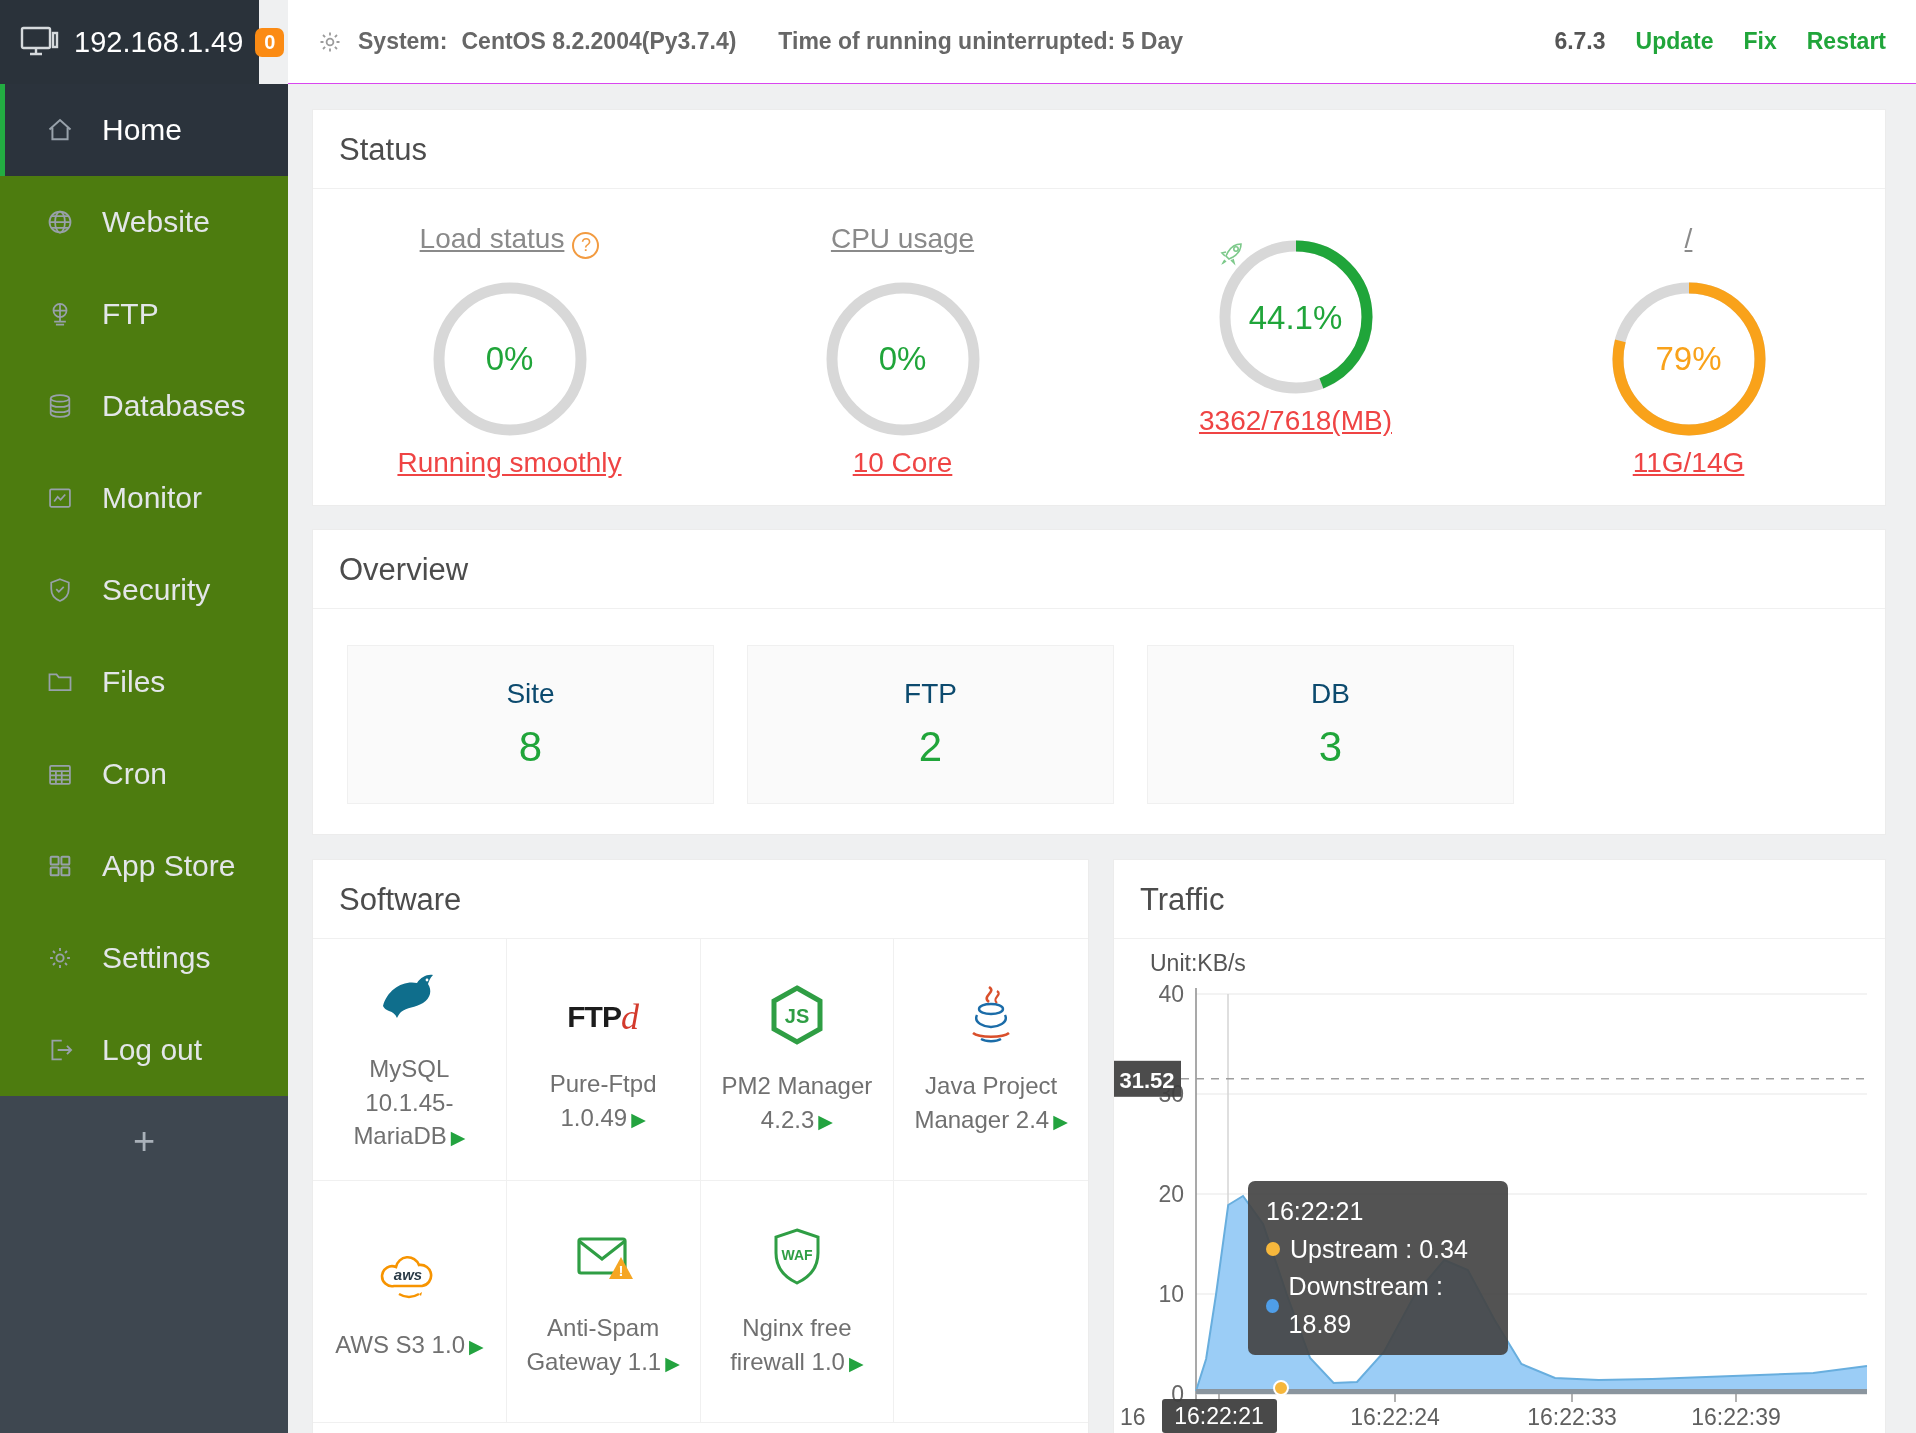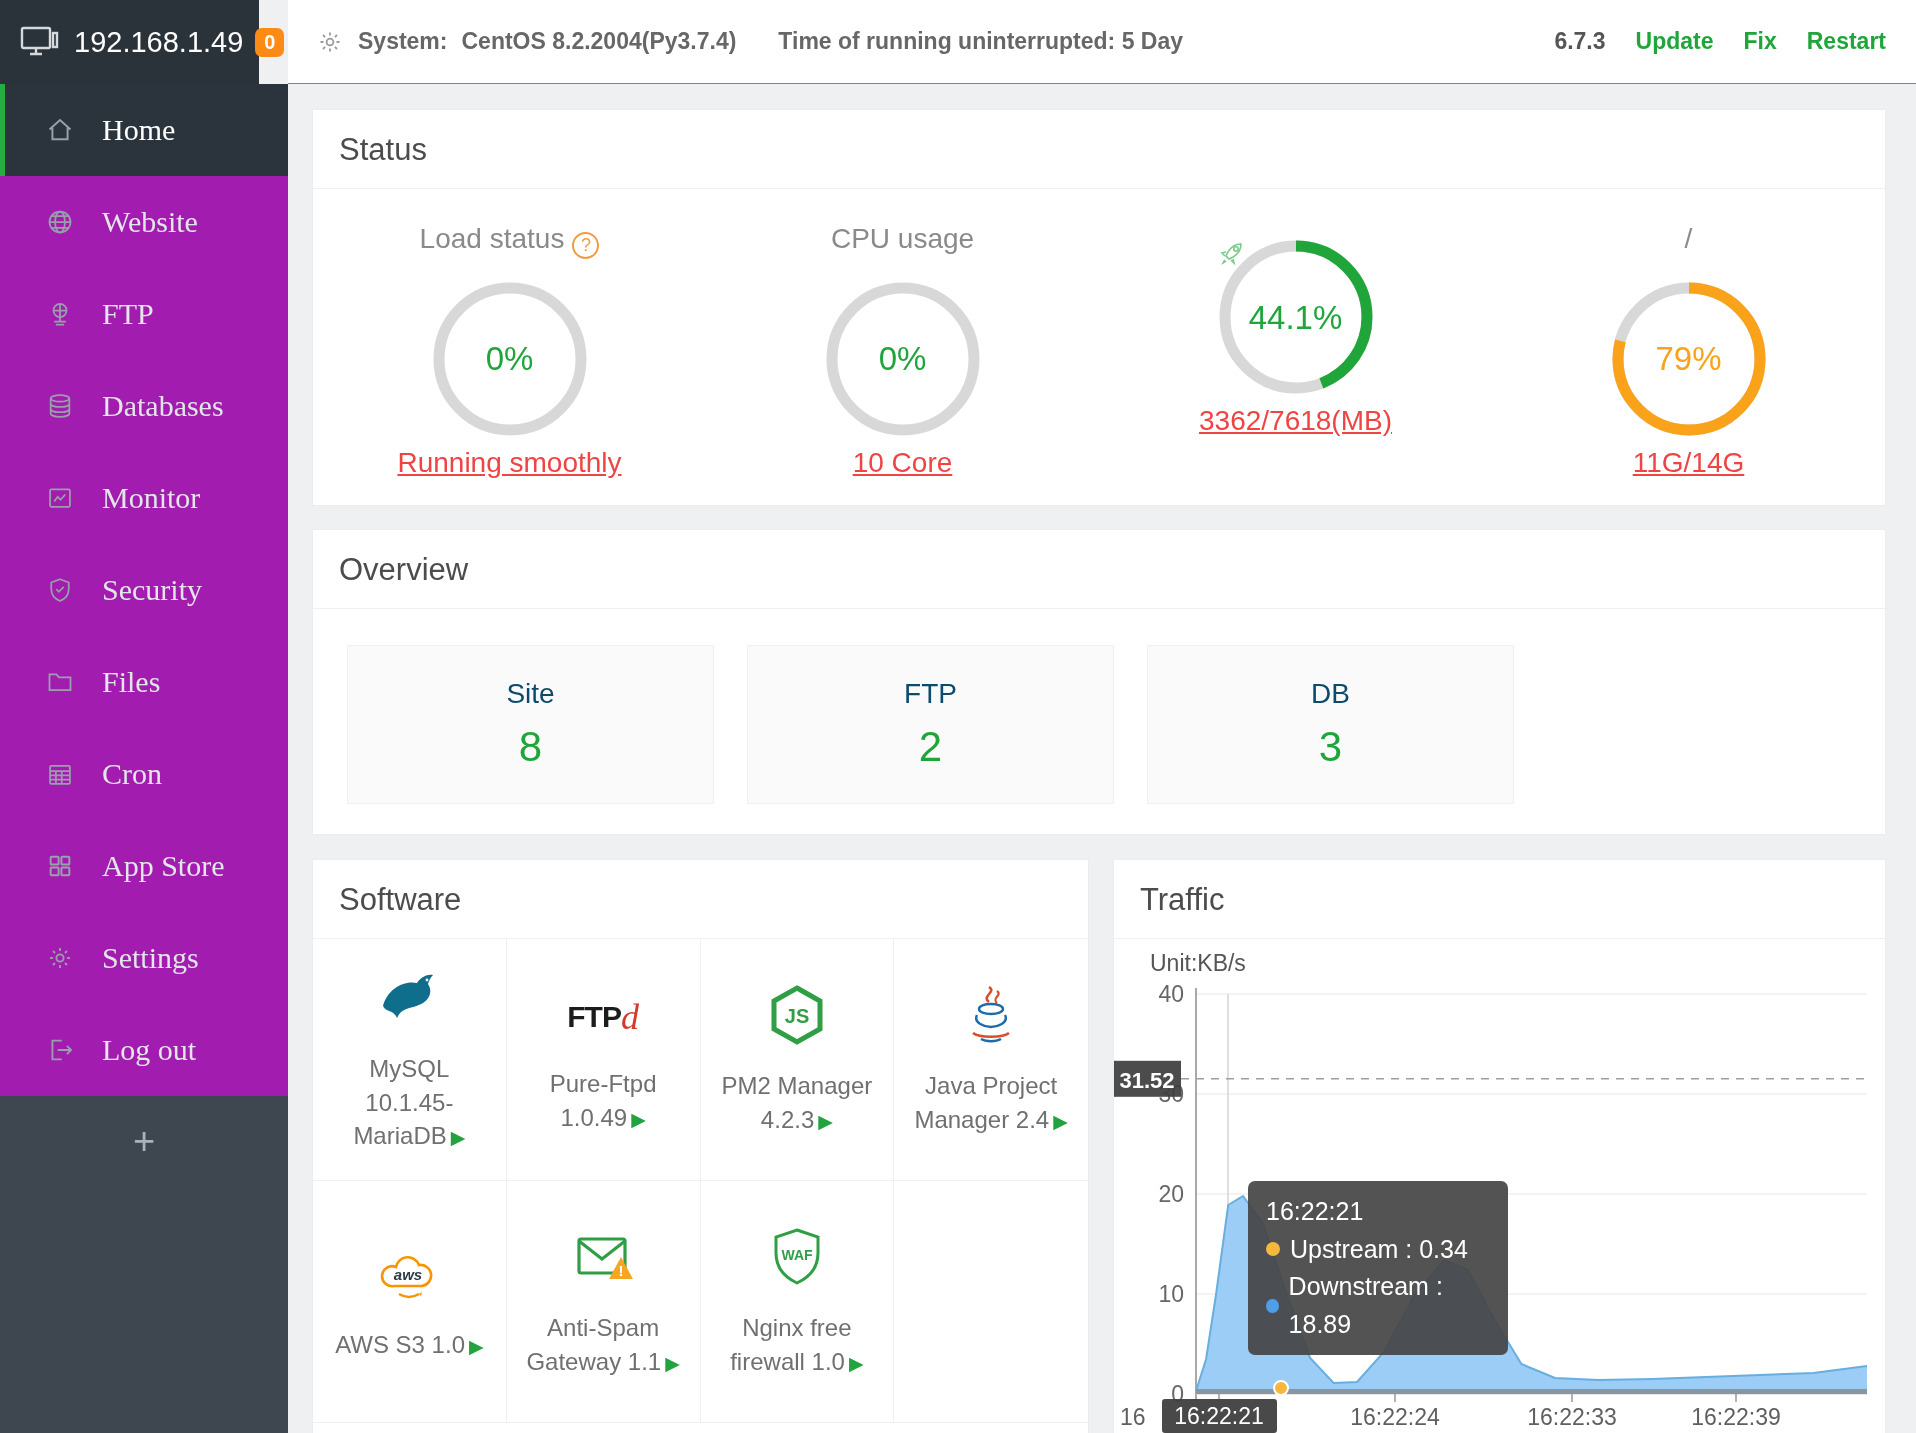--- a/index.html
+++ b/index.html
@@ -16,42 +16,42 @@
     border-bottom:1px solid #d946ef; display:flex; align-items:center; padding:0 30px; font-size:23px; color:#676767;font-weight:bold; }
   .topbar .gear { margin-right:16px; display:flex; color:#9b9b9b; }
   .topbar .sysval { margin-left:14px; }
   .topbar .uptime { margin-left:42px; }
   .topbar-right { margin-left:auto; display:flex; align-items:center; gap:30px; }
   .topbar-right .ver { color:#555; }
   .topbar-right a { color:#20a53a; text-decoration:none; cursor:pointer; }
 
   
   .sidebar { position:absolute; left:0; top:84px; bottom:0; width:288px; background:#3e4750; z-index:4; }
-  .nav-list { background:#a21caf;font-family:Liberation Serif, serif; }
+  .nav-list { background:#4d7c0f; }
   .nav-item { height:92px; display:flex; align-items:center; padding-left:45px; color:#e3e6e9;
     font-size:30px; cursor:pointer; }
   .nav-item .ic { width:30px; height:30px; margin-right:27px; color:#98a1aa; display:flex; align-items:center; justify-content:center; }
   .nav-item .ic svg { width:28px; height:28px; }
   .nav-item.active { background:#2b333c; border-left:5px solid #23ad42; padding-left:40px; color:#fff; }
   .sidebar-add { height:90px; display:flex; align-items:center; justify-content:center;
     color:#a9b1b9; font-size:38px; cursor:pointer; }
 
   
   .panel { position:absolute; background:#fff; border:1px solid #ececec; }
   .panel h2 { height:79px; line-height:79px; padding-left:26px; font-size:31px; font-weight:400;
     color:#4c4c4c; border-bottom:1px solid #f0f0f0; }
   .panel-status   { left:312px; top:109px;  width:1574px; height:397px; }
   .panel-overview { left:312px; top:529px;  width:1574px; height:306px; }
   .panel-software { left:312px; top:859px;  width:777px;  height:575px; overflow:hidden; }
   .panel-traffic  { left:1113px; top:859px; width:773px;  height:575px; overflow:hidden; }
 
   
   .gauges { display:flex; padding-top:34px; }
   .gauge { flex:1; text-align:center; }
-  .gauge-label { font-size:28px; color:#8a8a8a; height:42px; }
+  .gauge-label { font-size:28px; color:#8a8a8a; height:42px;text-decoration:underline; }
   .help-icon { display:inline-block; width:27px; height:27px; line-height:23px; border:2px solid #f29b41;
     border-radius:50%; color:#f29b41; font-size:18px; margin-left:8px; vertical-align:-3px; cursor:pointer; }
   .ring-wrap { position:relative; width:160px; height:160px; margin:14px auto 8px; }
   .ring-wrap svg { position:absolute; left:0; top:0; }
   .ring-center { position:absolute; inset:0; display:flex; flex-direction:column; align-items:center; justify-content:center; gap:2px; }
   .pct { font-size:33px; }
   .gauge-sub { font-size:28px; color:#ef4444; margin-top:4px;text-decoration:underline; }
 
   
   .ov-boxes { display:flex; gap:33px; padding:36px 24px 0 34px; }

